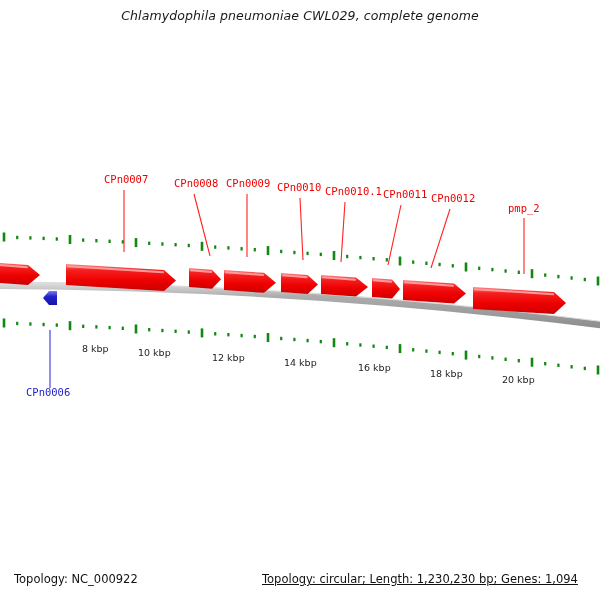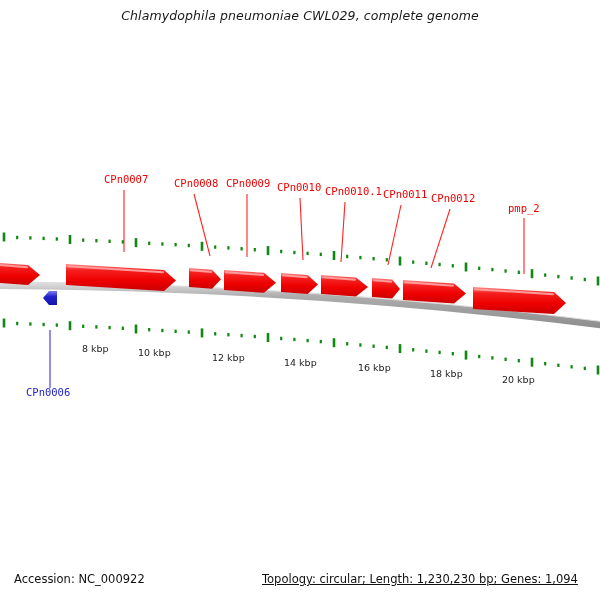--- a/index.html
+++ b/index.html
@@ -301,15 +301,15 @@
         <text x="82" y="352" class="scale-label">8 kbp</text>
         <text x="138" y="356" class="scale-label">10 kbp</text>
         <text x="212" y="361" class="scale-label">12 kbp</text>
         <text x="284" y="366" class="scale-label">14 kbp</text>
         <text x="358" y="371" class="scale-label">16 kbp</text>
         <text x="430" y="377" class="scale-label">18 kbp</text>
         <text x="502" y="383" class="scale-label">20 kbp</text>
       </g>
   </svg>
 
-  <div class="footer-text" id="footer-accession">Accession: NC_000922</div>
+  <div class="footer-text" id="footer-accession">Topology: NC_000922</div>
   <div class="footer-text" id="footer-meta">Topology: circular; Length: 1,230,230 bp; Genes: 1,094</div>
 </div>
 
 </body></html>

